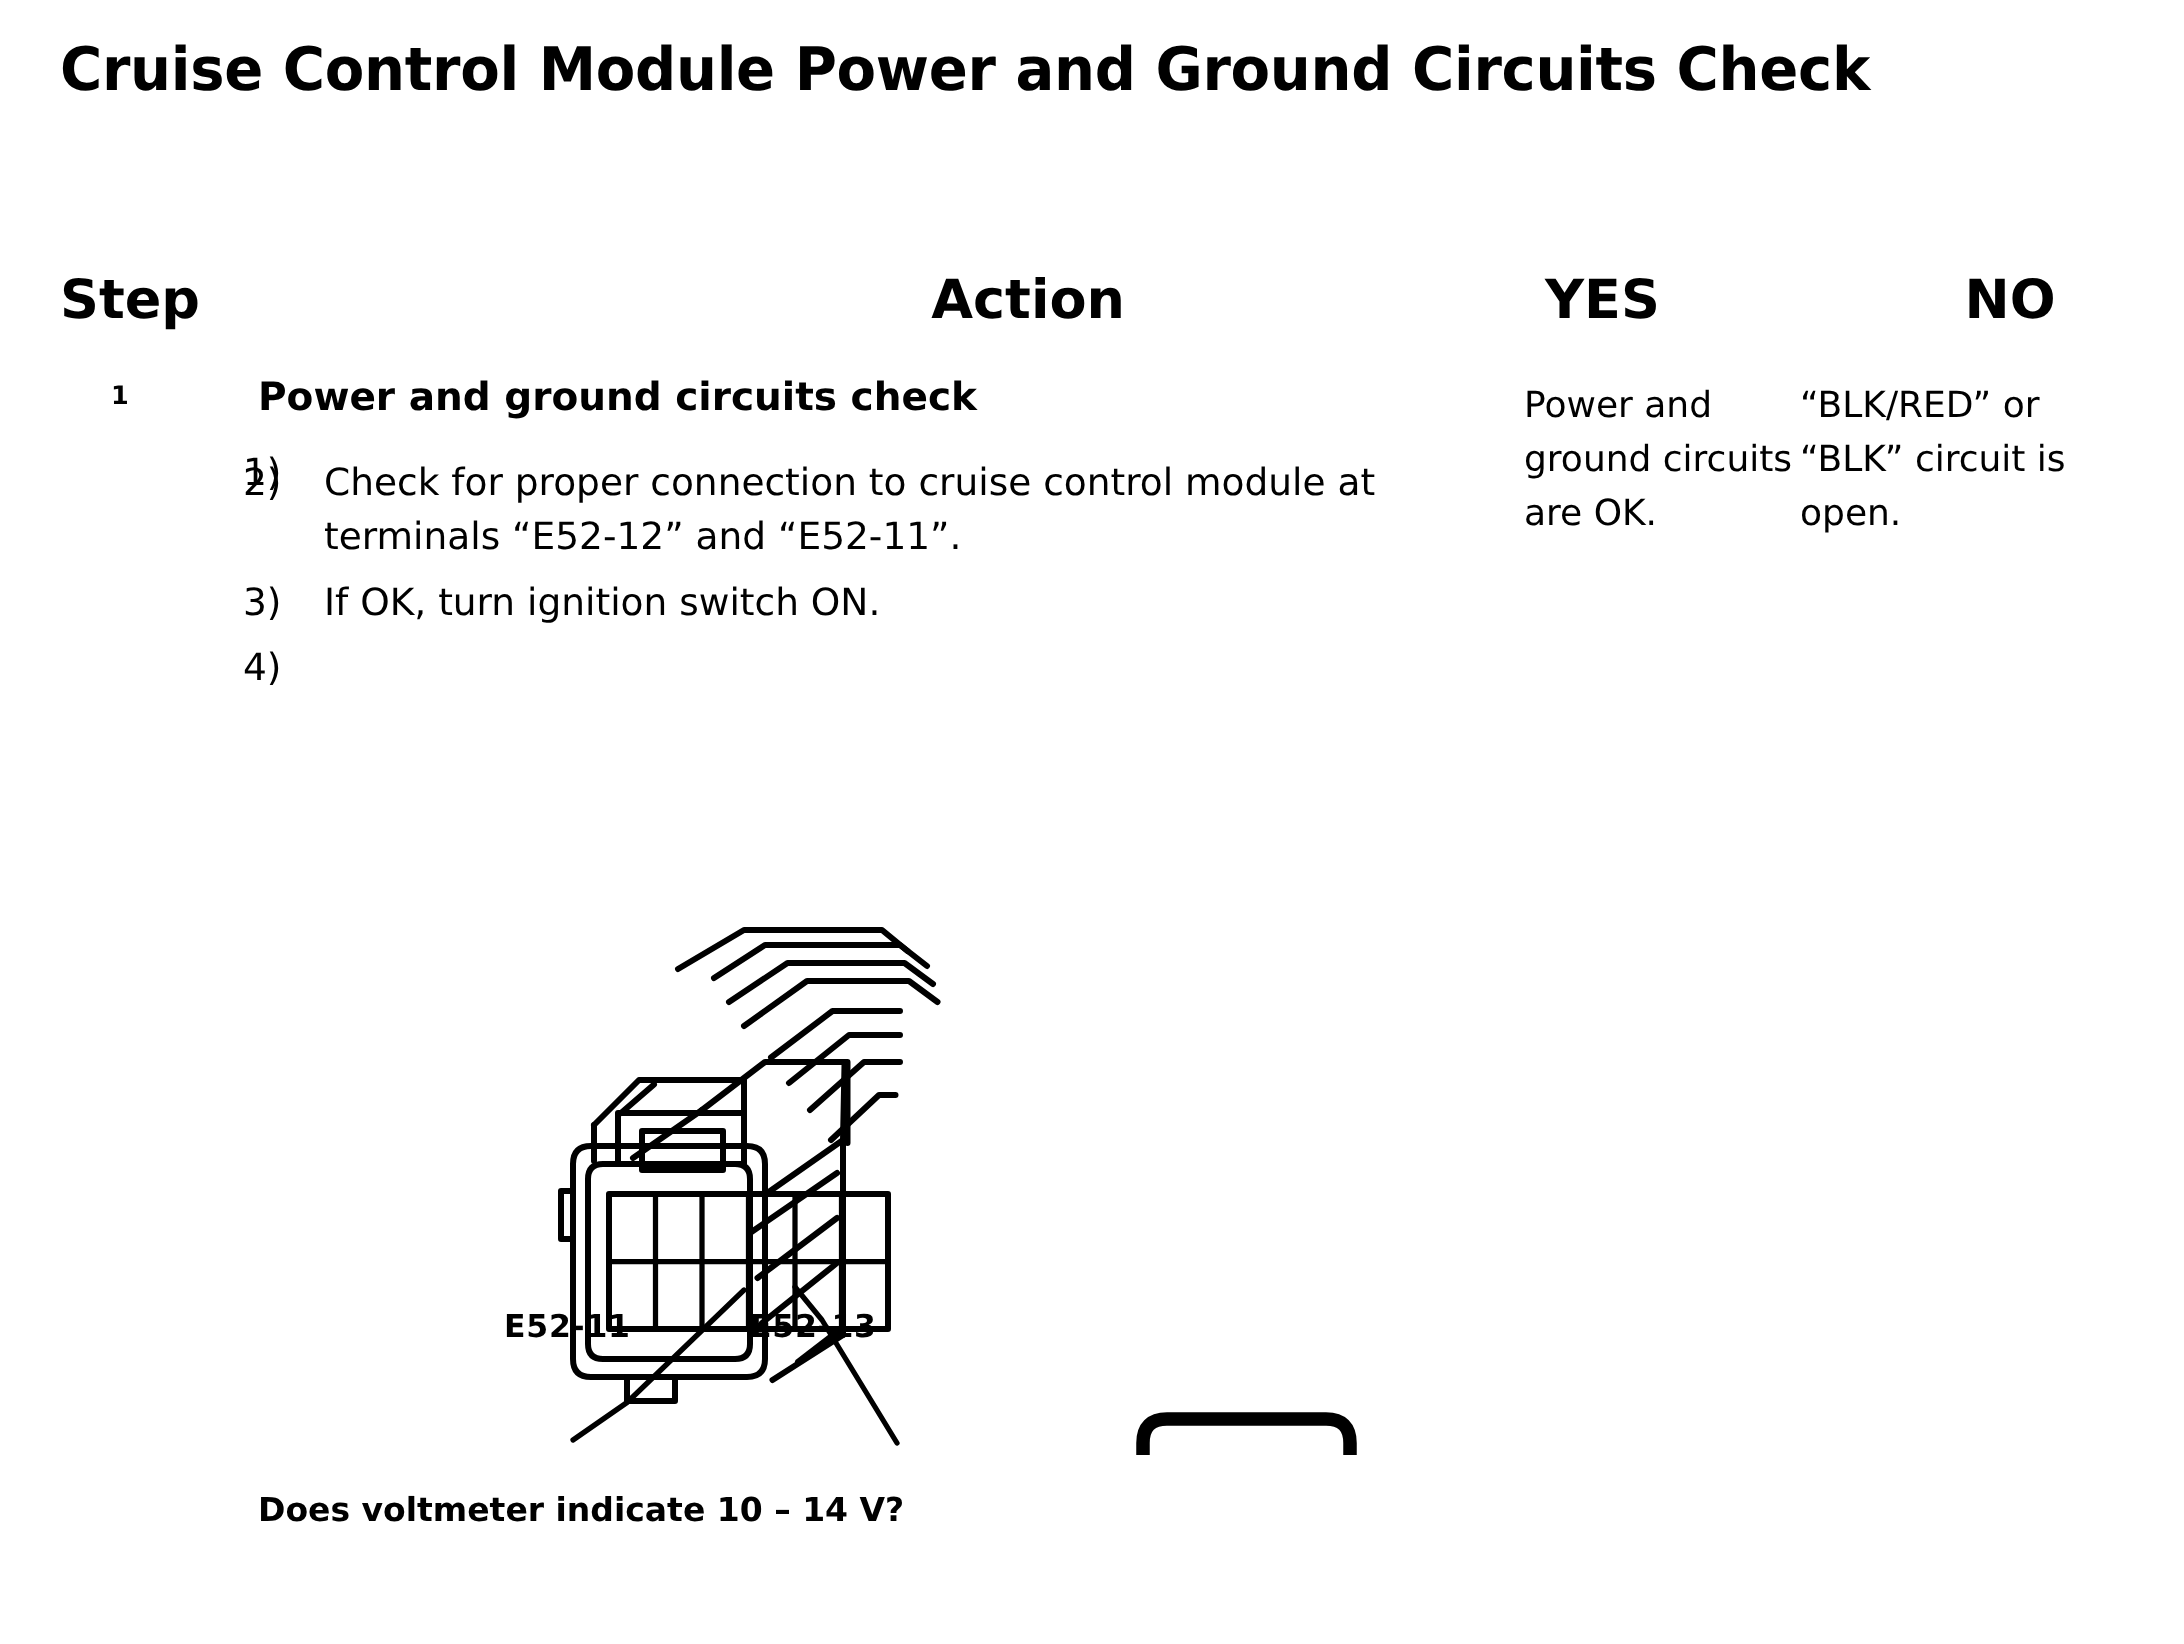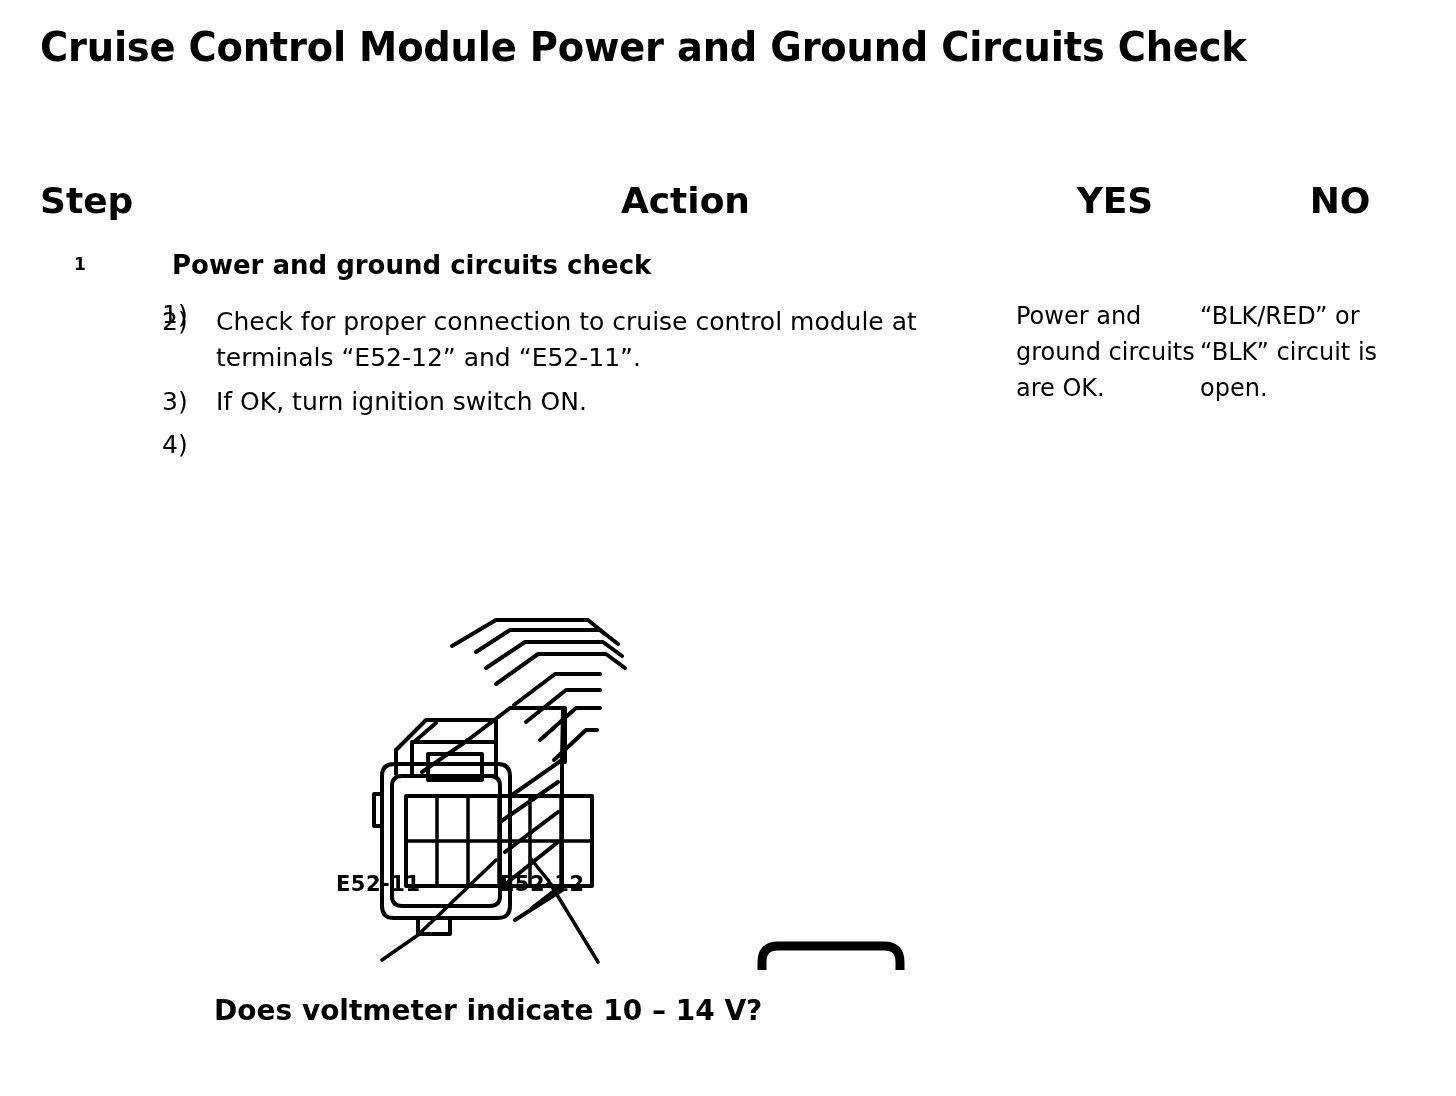--- a/index.html
+++ b/index.html
@@ -34,21 +34,21 @@
   
   .col-head {
     position: absolute;
     font-weight: bold;
     font-size: 36px;
     line-height: 1;
     white-space: nowrap;
   }
   #head-step { left: 40px;  top: 183px; }
   #head-action { left: 400px; top: 183px; width: 350px; text-align: right; }
-  #head-yes  { left: 1030px; top: 183px; width: 170px; text-align: center; }
+  #head-yes  { left: 1030px; top: 183px; width: 170px; text-align: left; }
   #head-no   { left: 1255px; top: 183px; width: 170px; text-align: center; }
 
   
   #step-number {
     position: absolute;
     left: 60px;
     top: 256px;
     width: 40px;
     text-align: center;
     font-weight: bold;
@@ -88,21 +88,20 @@
     font-size: 25px;
     line-height: 1.45;
   }
 
   
   .outcome-cell {
     position: absolute;
     top: 252px;
     font-size: 24px;
     line-height: 1.5;
-    margin-top: 46px;
   }
   #yes-cell { left: 1016px; width: 205px; }
   #no-cell  { left: 1200px; width: 210px; }
 
   
   #figure {
     position: absolute;
     left: 300px;
     top: 590px;
     width: 620px;
@@ -120,24 +119,23 @@
   }
   #label-e52-11 { left: 336px; top: 874px; }
   #label-e52-12 { left: 500px; top: 874px; }
 
   
   #question {
     position: absolute;
     left: 172px;
     top: 996px;
     font-weight: bold;
-    font-size: 28px;
+    font-size: 22px;
     line-height: 1.1;
     white-space: nowrap;
-    margin-left: 42px;
   }
 </style>
 </head>
 <body>
 
 <div id="page-title">Cruise Control Module Power and Ground Circuits Check</div>
 
 <div class="col-head" id="head-step">Step</div>
 <div class="col-head" id="head-action">Action</div>
 <div class="col-head" id="head-yes">YES</div>
@@ -314,15 +312,15 @@
                L578 852
                L578 540"></path>
 
       <path d="M384 668 L330 740" stroke-width="3"></path>
       <path d="M268 752 L210 830" stroke-width="3"></path>
     </g>
   </svg>
 </div>
 
 <div class="fig-label" id="label-e52-11">E52-11</div>
-<div class="fig-label" id="label-e52-12">E52-12</div>
+<div class="fig-label" id="label-e52-12">E52-13</div>
 
 <div id="question">Does voltmeter indicate 10 – 14 V?</div>
 
 </body></html>

